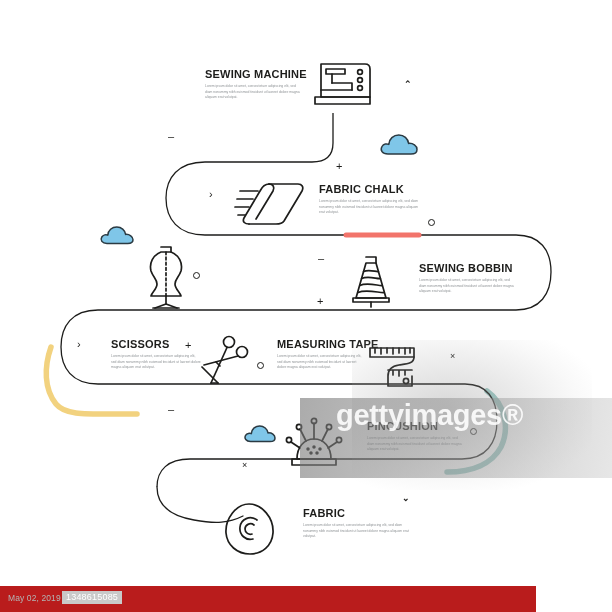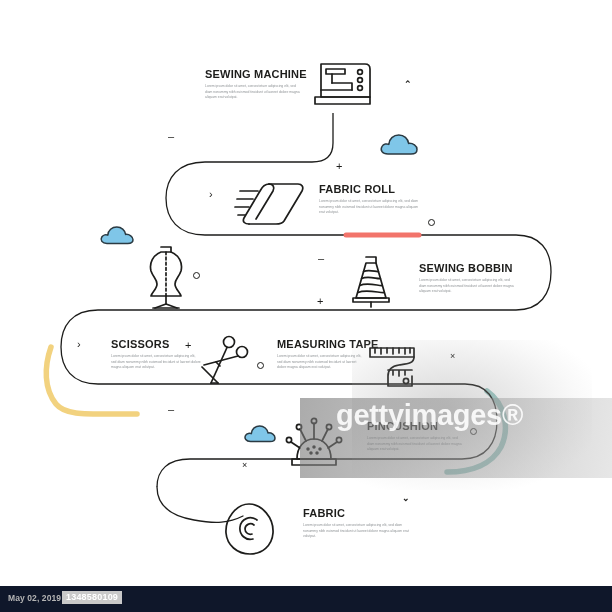--- a/index.html
+++ b/index.html
@@ -123,24 +123,23 @@
     height: 150px;
     background: radial-gradient(ellipse at 40% 45%, rgba(140,140,140,0.34), rgba(190,190,190,0.10) 62%, rgba(255,255,255,0) 78%);
     pointer-events: none;
   }
 
   
   #footer {
     position: absolute;
     left: 0;
     bottom: 0;
-    width: 612px;
+    width: 536px;
     height: 26px;
-    background: #0f172a;
-    font-weight: bold;
+    background: #b91c1c;
   }
   #footer .f-date {
     position: absolute;
     left: 8px;
     top: 7px;
     font-family: "Liberation Sans", sans-serif;
     font-size: 8.5px;
     color: #b4b4b4;
     letter-spacing: 0.1px;
   }
@@ -302,21 +301,21 @@
       <path d="M32 25 C28 22 23 25 23 29 C23 33 27 35 30 34"></path>
     </svg>
   </div>
 
   <div class="block t13" style="left:205px; top:69px; width:98px;">
     <div class="title">SEWING MACHINE</div>
     <div class="body">Lorem ipsum dolor sit amet, consectetuer adipiscing elit, sed diam nonummy nibh euismod tincidunt ut laoreet dolore magna aliquam erat volutpat.</div>
   </div>
 
   <div class="block t13" style="left:319px; top:184px; width:104px;">
-    <div class="title">FABRIC ROLL</div>
+    <div class="title">FABRIC CHALK</div>
     <div class="body">Lorem ipsum dolor sit amet, consectetuer adipiscing elit, sed diam nonummy nibh euismod tincidunt ut laoreet dolore magna aliquam erat volutpat.</div>
   </div>
 
 
   <div class="block t13" style="left:419px; top:263px; width:96px;">
     <div class="title">SEWING BOBBIN</div>
     <div class="body">Lorem ipsum dolor sit amet, consectetuer adipiscing elit, sed diam nonummy nibh euismod tincidunt ut laoreet dolore magna aliquam erat volutpat.</div>
   </div>
 
   <div class="block t13" style="left:111px; top:339px; width:90px;">
@@ -357,16 +356,16 @@
   <div class="mark mark-x" style="left:242px; top:461px;">×</div>
   <div class="ring" style="left:470px; top:428px; width:7px; height:7px;"></div>
   <div class="mark mark-chev" style="left:402px; top:494px;">⌄</div>
 
   <div id="wm-blob"></div>
   <div id="wm-band"></div>
   <div id="wm-text">gettyimages®</div>
 
   <div id="footer">
     <div class="f-date">May 02, 2019</div>
-    <div class="f-id">1348580109</div>
+    <div class="f-id">1348615085</div>
   </div>
 
 </div>
 
 </body></html>

